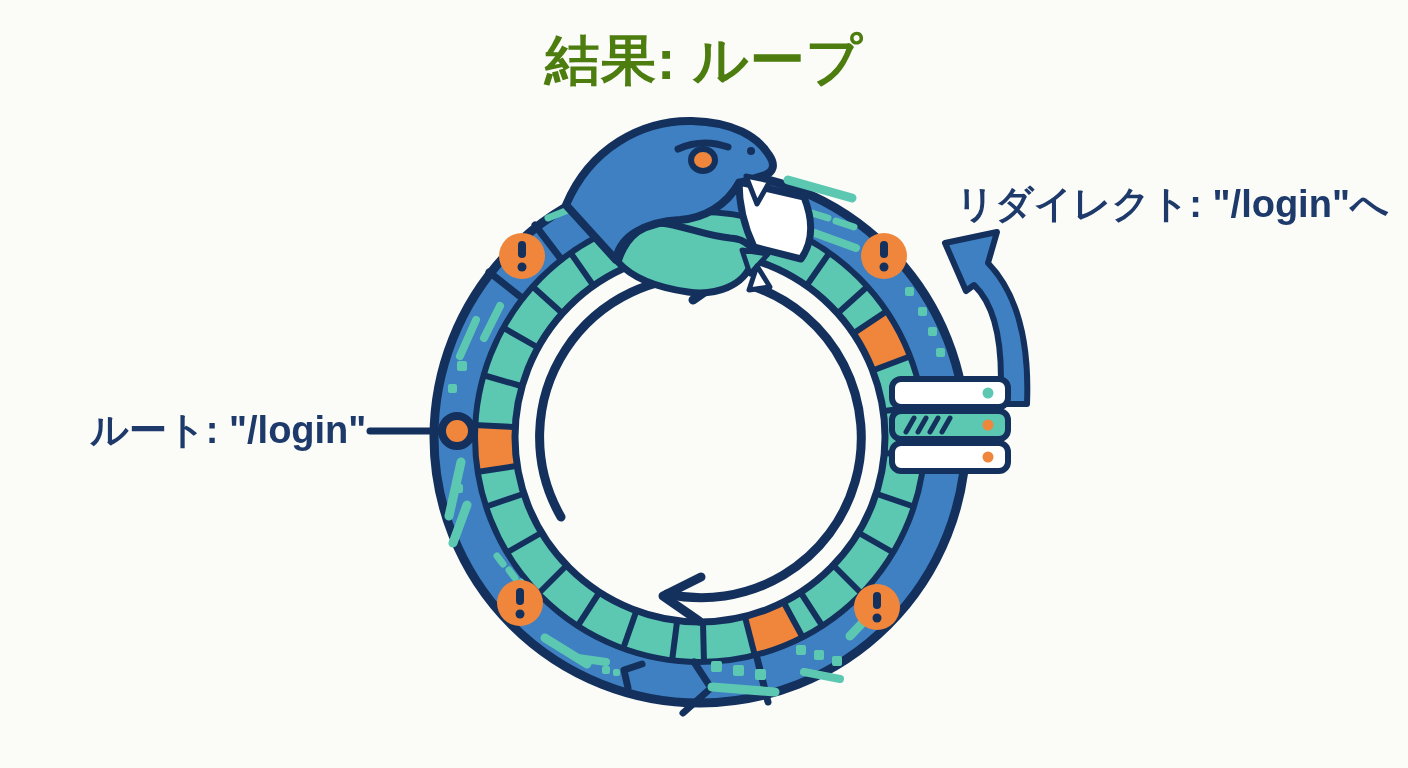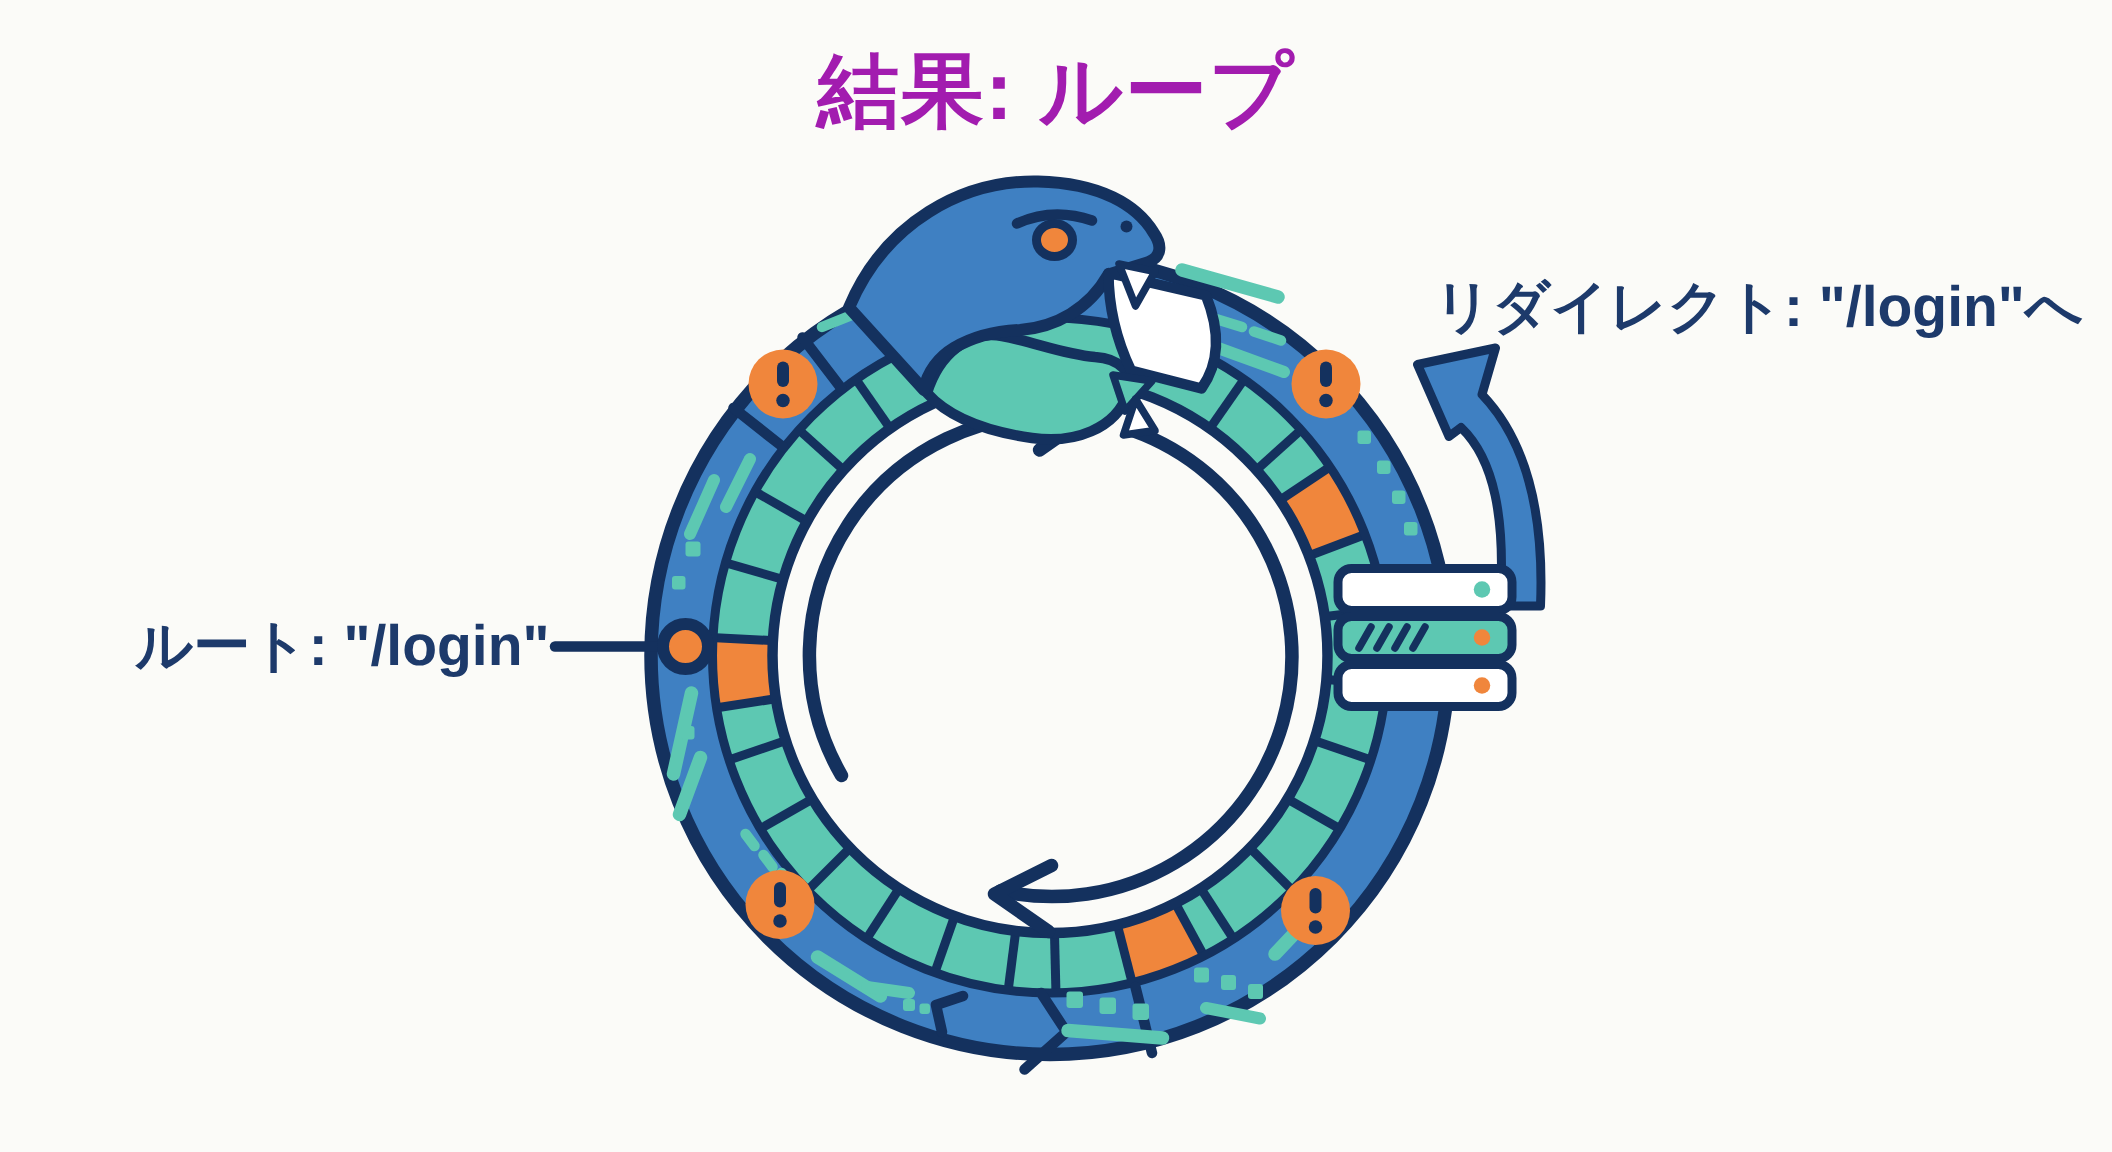--- a/index.html
+++ b/index.html
@@ -4,21 +4,21 @@
 <style>
   html,body{margin:0;padding:0;}
   .canvas{
     position:relative;width:1408px;height:768px;overflow:hidden;
     background:#fbfbf8;
     font-family:"Liberation Sans","DejaVu Sans",sans-serif;
   }
   .art{position:absolute;left:0;top:0;}
   .title{
     position:absolute;top:24px;left:0;width:100%;text-align:center;
-    font-size:55px;font-weight:800;color:#a21caf;letter-spacing:1px;
+    font-size:55px;font-weight:800;color:#4d7c0f;letter-spacing:1px;
   }
   .label{
     position:absolute;font-size:38px;font-weight:800;color:#1d3a6b;
     white-space:nowrap;
   }
   .label-route{left:90px;top:405px;}
   .label-redirect{left:956px;top:179px;}
 </style>
 </head>
 <body>

